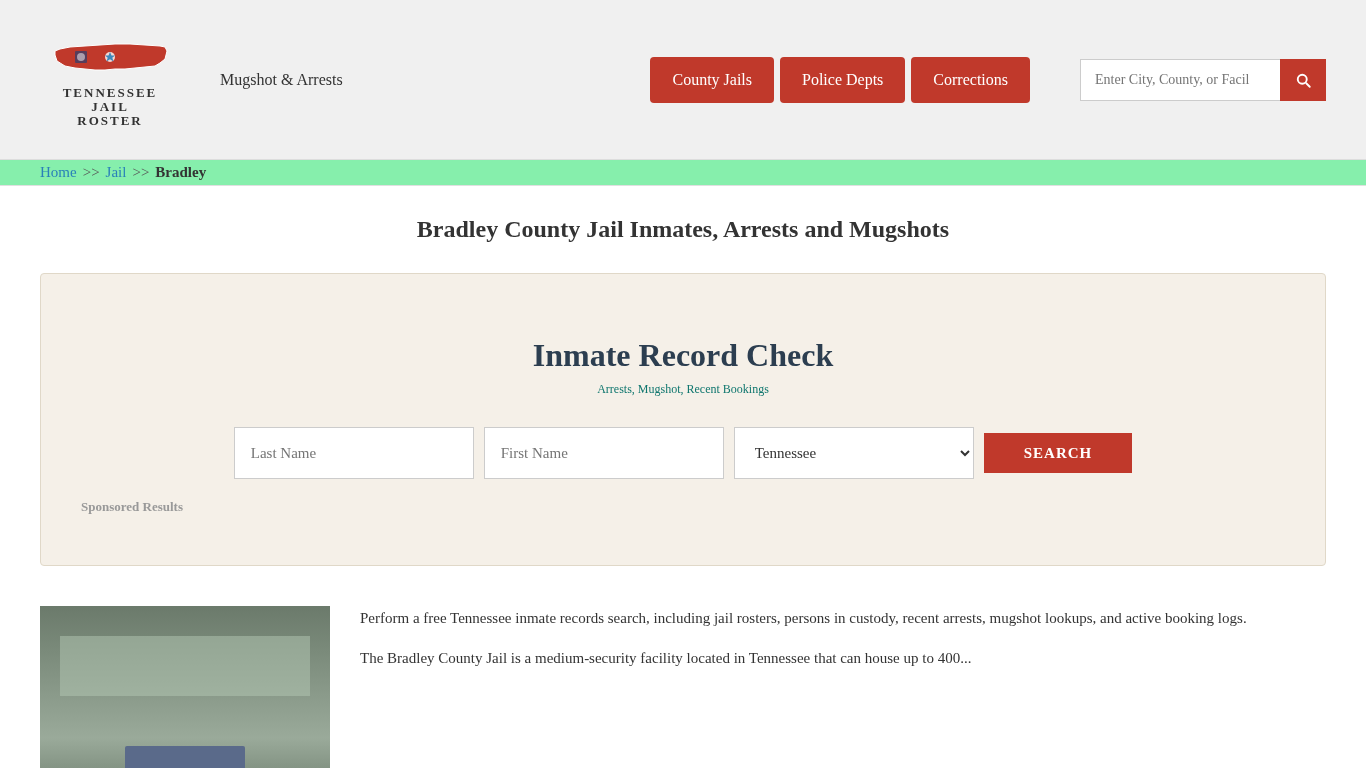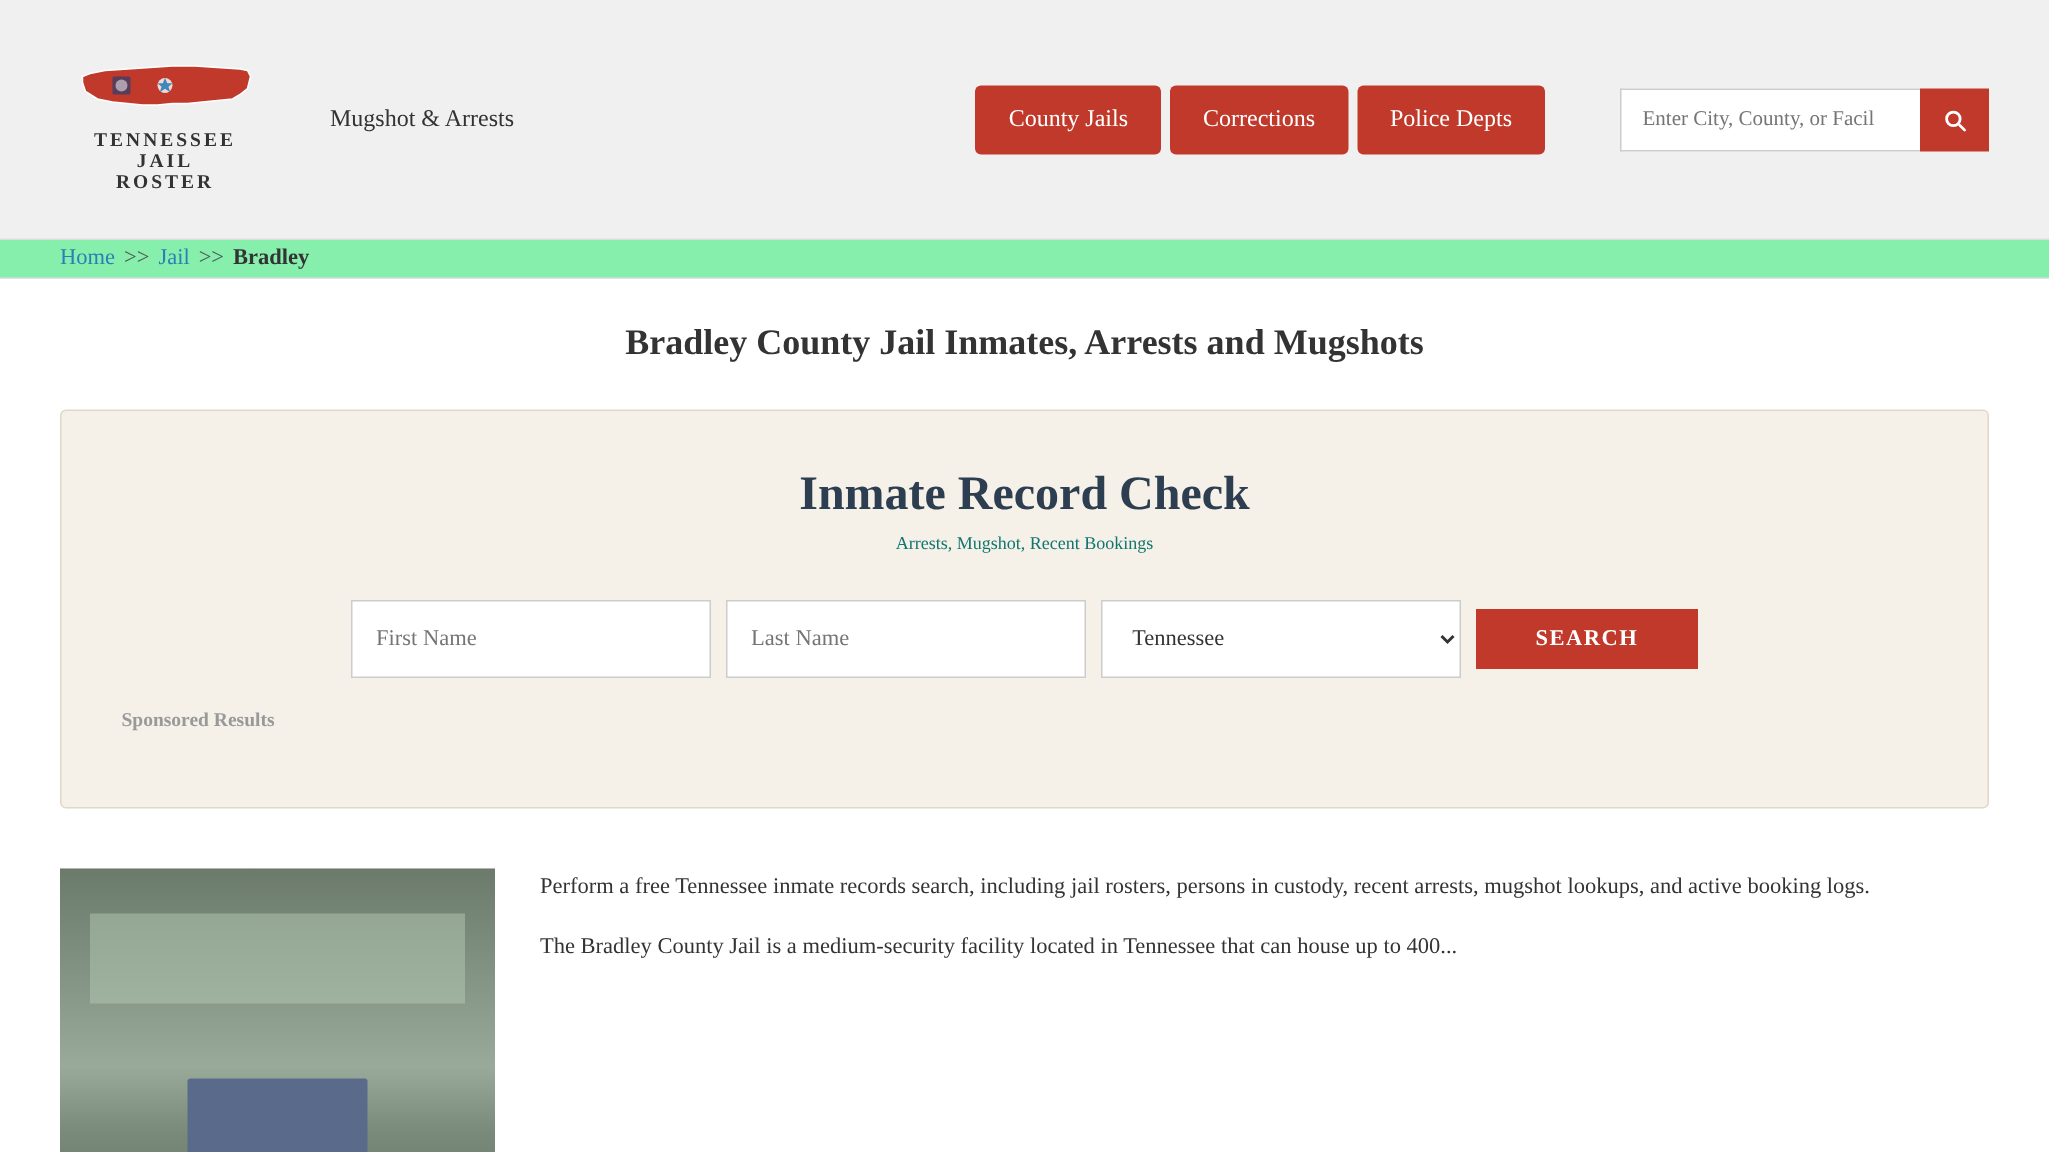--- a/index.html
+++ b/index.html
@@ -132,21 +132,21 @@
       color: #333;
       margin-bottom: 30px;
       font-family: Georgia, serif;
     }
 
     
     .record-check-box {
       background: #f5f0e8;
       border: 1px solid #e0d8c8;
       border-radius: 4px;
-      padding: 36px 30px 50px;
+      padding: 63px 30px 50px;
       margin-bottom: 30px;
       text-align: center;
     }
     .record-check-title {
       font-size: 32px;
       color: #2c3e50;
       margin-bottom: 8px;
       font-family: Georgia, serif;
     }
     .record-check-subtitle {
@@ -291,22 +291,22 @@
       <div class="logo-tennessee">TENNESSEE</div>
       <div class="logo-jail">JAIL</div>
       <div class="logo-roster">ROSTER</div>
     </div>
   </div>
 
   <a href="#" class="mugshot-link">Mugshot &amp; Arrests</a>
 
   <div class="nav-buttons">
     <button class="nav-btn">County Jails</button>
+    <button class="nav-btn">Police Depts</button>
     <button class="nav-btn">Corrections</button>
-    <button class="nav-btn">Police Depts</button>
   </div>
 
   <div class="search-area">
     <input type="text" class="header-search-input" placeholder="Enter City, County, or Facil" style="">
     <button class="header-search-btn">
       <svg class="search-icon-svg" viewBox="0 0 24 24" xmlns="http://www.w3.org/2000/svg">
         <path d="M21 21l-4.35-4.35M17 11A6 6 0 1 1 5 11a6 6 0 0 1 12 0z" stroke="white" stroke-width="2.5" fill="none" stroke-linecap="round"></path>
       </svg>
     </button>
   </div>
@@ -323,22 +323,22 @@
 </div>
 
 <div class="main-content">
   <h1 class="page-title">Bradley County Jail Inmates, Arrests and Mugshots</h1>
 
   <div class="record-check-box">
     <h2 class="record-check-title">Inmate Record Check</h2>
     <p class="record-check-subtitle">Arrests, Mugshot, Recent Bookings</p>
 
     <div class="record-check-form">
+      <input type="text" class="record-input" placeholder="Last Name" style="">
       <input type="text" class="record-input" placeholder="First Name" style="">
-      <input type="text" class="record-input" placeholder="Last Name" style="">
       <select class="record-select">
         <option>Tennessee</option>
         <option>Alabama</option>
         <option>Georgia</option>
         <option>Kentucky</option>
         <option>Mississippi</option>
         <option>North Carolina</option>
         <option>Virginia</option>
       </select>
       <button class="search-btn">SEARCH</button>

